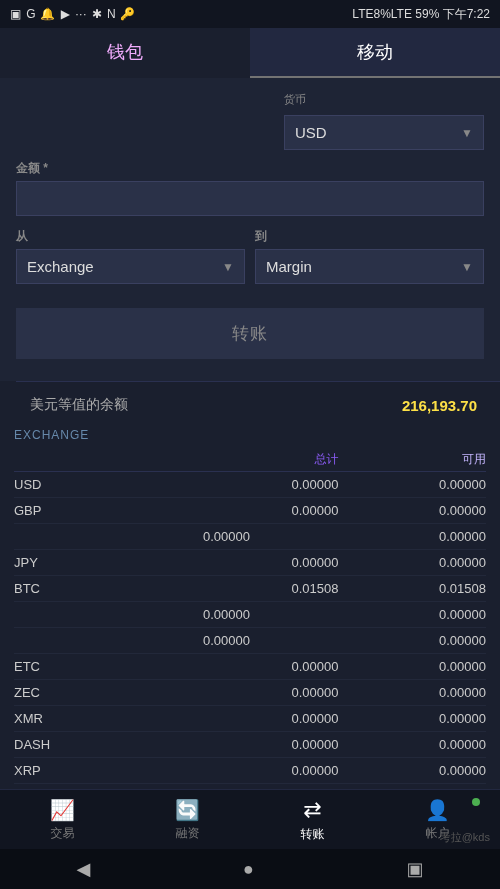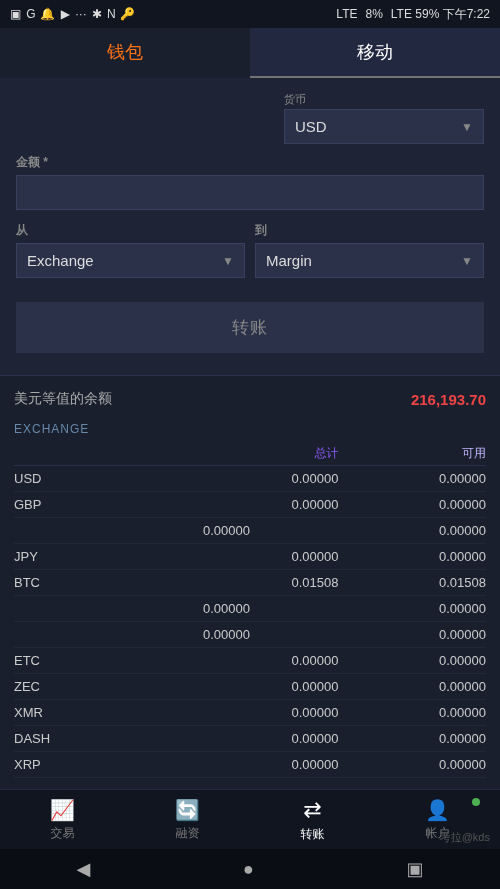--- a/index.html
+++ b/index.html
@@ -19,36 +19,36 @@
       height: 28px;
       background: #111520;
       display: flex;
       align-items: center;
       justify-content: space-between;
       padding: 0 10px;
       font-size: 12px;
       color: #ddd;
     }
     .status-left { display: flex; align-items: center; gap: 5px; }
-    .status-right { display: flex; align-items: center; gap: 8px; }
+    .status-right { display: flex; align-items: center; gap: 0; }
 
     
     .top-tabs {
       display: flex;
       width: 100%;
       height: 50px;
       background: #1a1f2e;
     }
     .top-tab {
       flex: 1;
       display: flex;
       align-items: center;
       justify-content: center;
       font-size: 18px;
-      color: #f97316;
+      color: #f0abfc;
       cursor: pointer;
       border-bottom: 2px solid transparent;
     }
     .top-tab.active {
       color: #fff;
       border-bottom: 2px solid #737373;
       background: #222840;
     }
 
     
@@ -62,21 +62,21 @@
       display: flex;
       justify-content: flex-end;
       margin-bottom: 10px;
     }
     .currency-select-wrapper {
       width: 200px;
     }
     .currency-select-label {
       font-size: 11px;
       color: #888;
-      margin-bottom: 2px;
+      margin-bottom: 8px;
     }
     .select-box {
       background: #2a3148;
       border: 1px solid #3a4060;
       color: #ddd;
       font-size: 15px;
       padding: 8px 10px;
       width: 100%;
       display: flex;
       align-items: center;
@@ -137,33 +137,34 @@
       color: #888;
       font-size: 17px;
       padding: 14px 0;
       cursor: pointer;
       letter-spacing: 1px;
     }
 
     
     .balance-section {
       background: #1a1f2e;
-      padding: 14px 14px 8px 14px;
+      padding: 14px 23px 8px 14px;
       display: flex;
       justify-content: space-between;
       align-items: center;
       border-top: 1px solid #2a3050;
+      margin-left: 16px;
     }
     .balance-label {
       font-size: 14px;
       color: #aaa;
     }
     .balance-value {
       font-size: 15px;
-      color: #ef4444;
+      color: #fde047;
       font-weight: bold;
     }
 
     
     .table-section {
       padding: 0 14px;
       background: #1a1f2e;
     }
     .table-header {
       display: flex;

